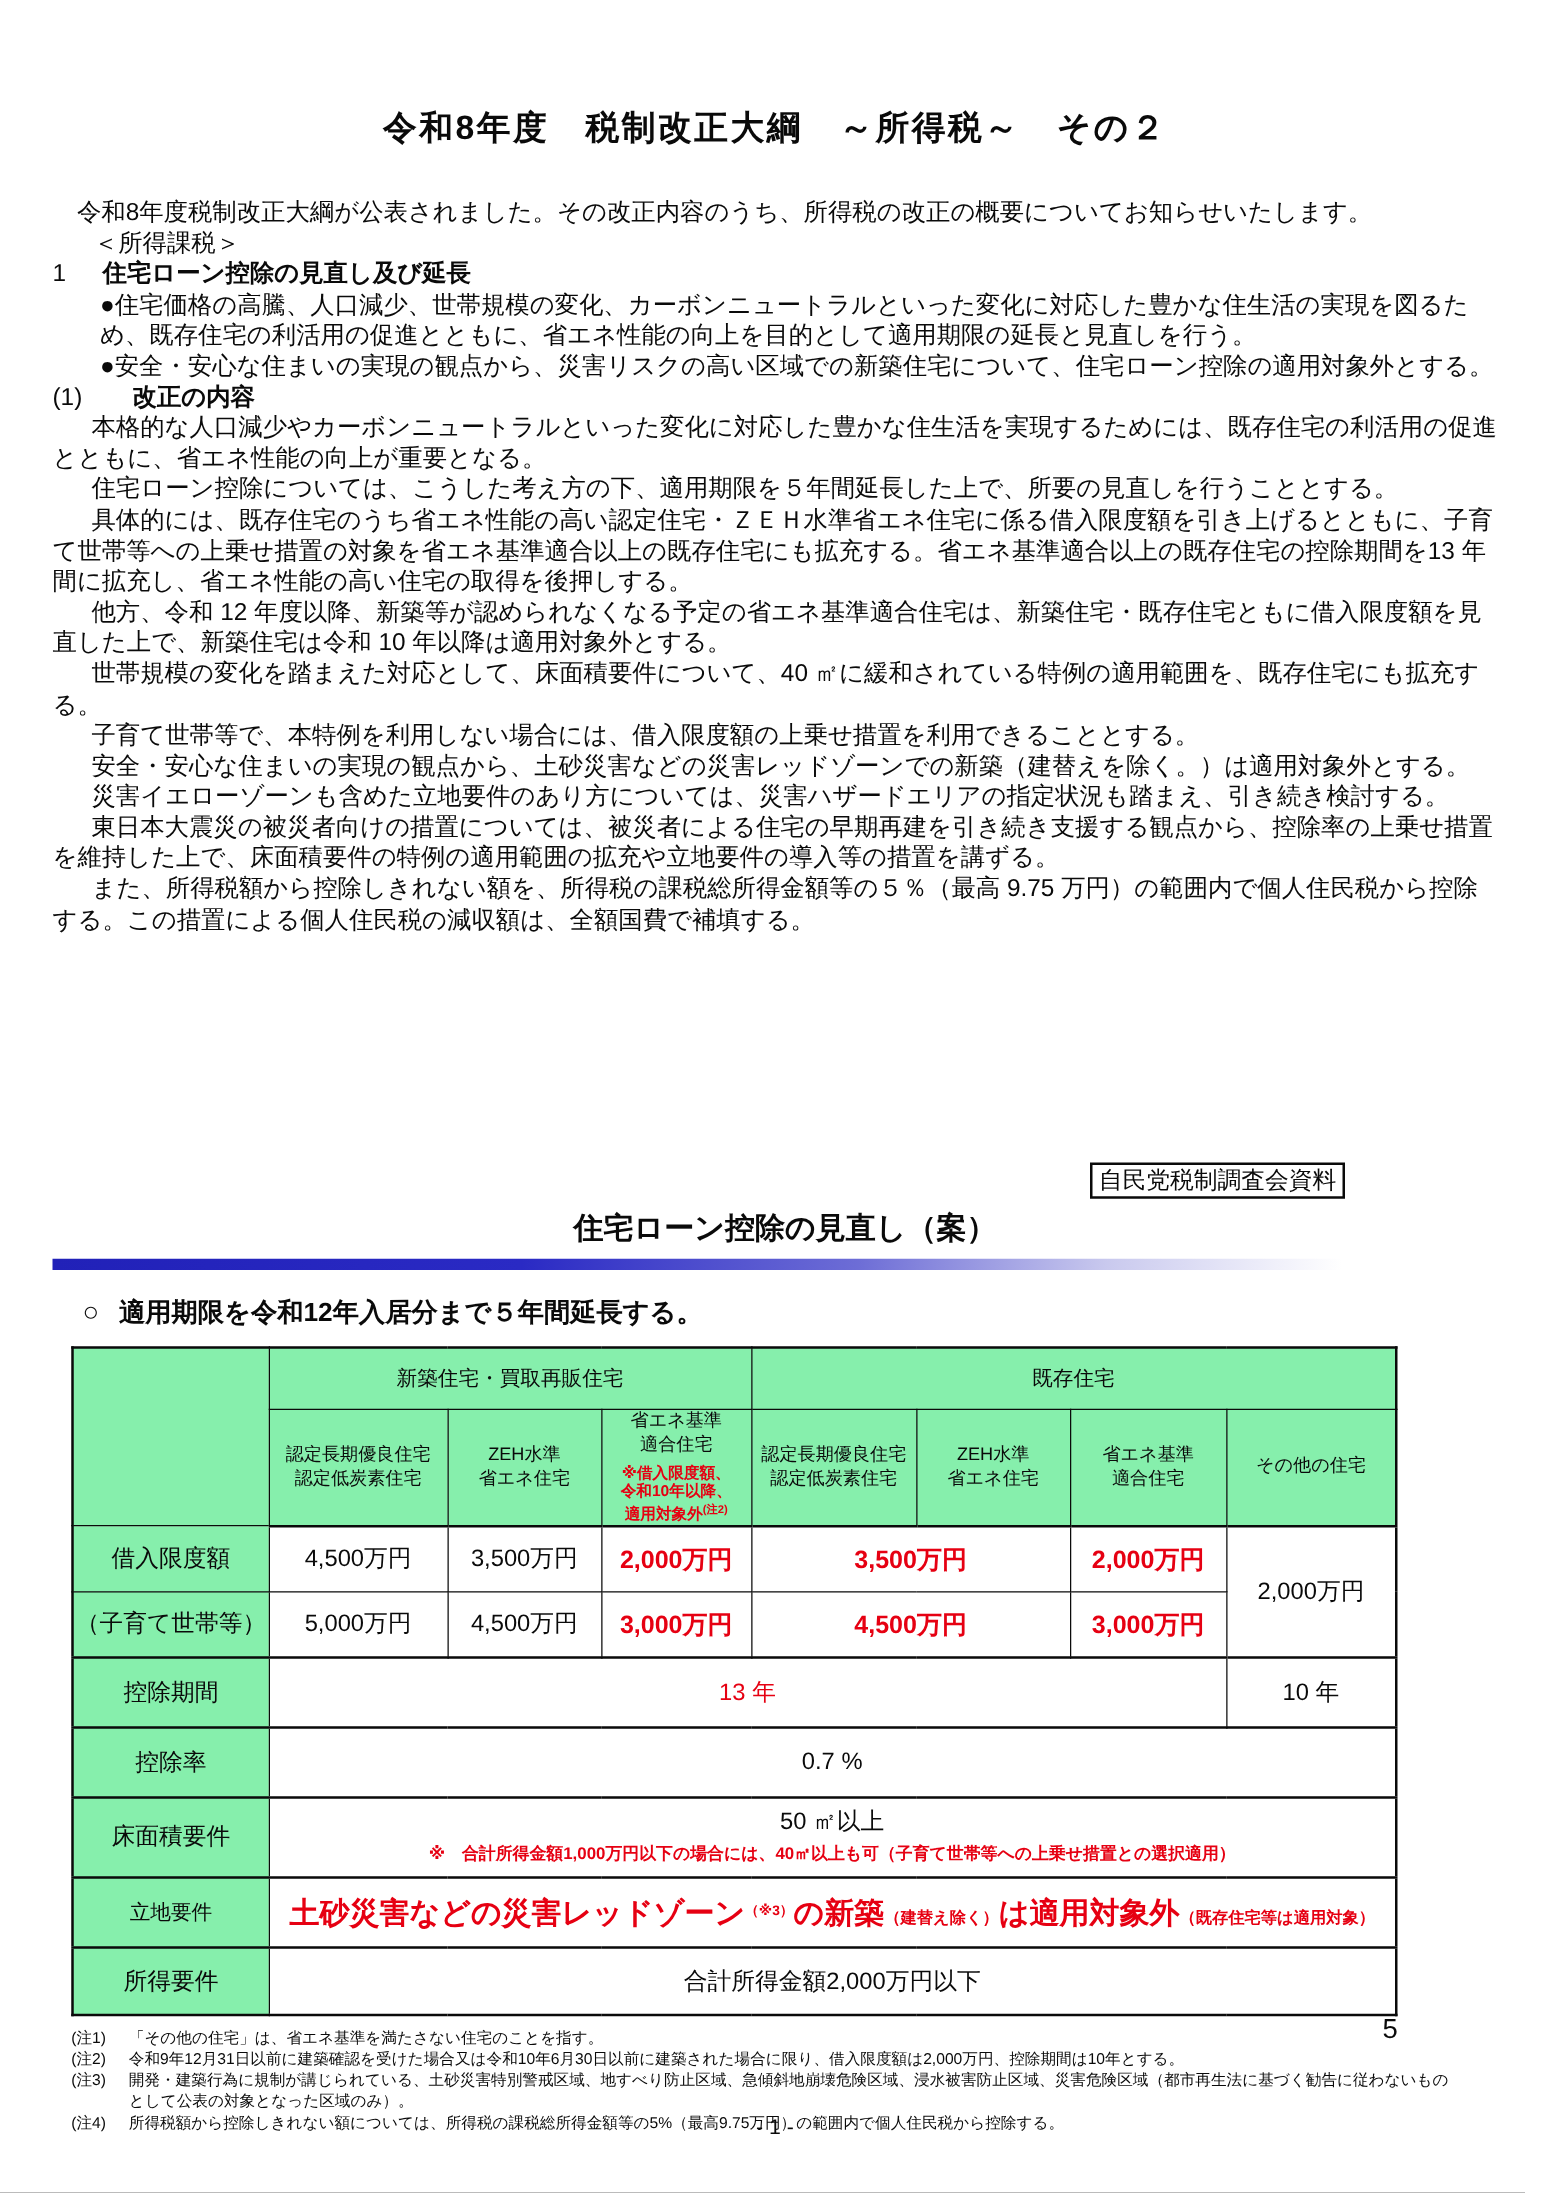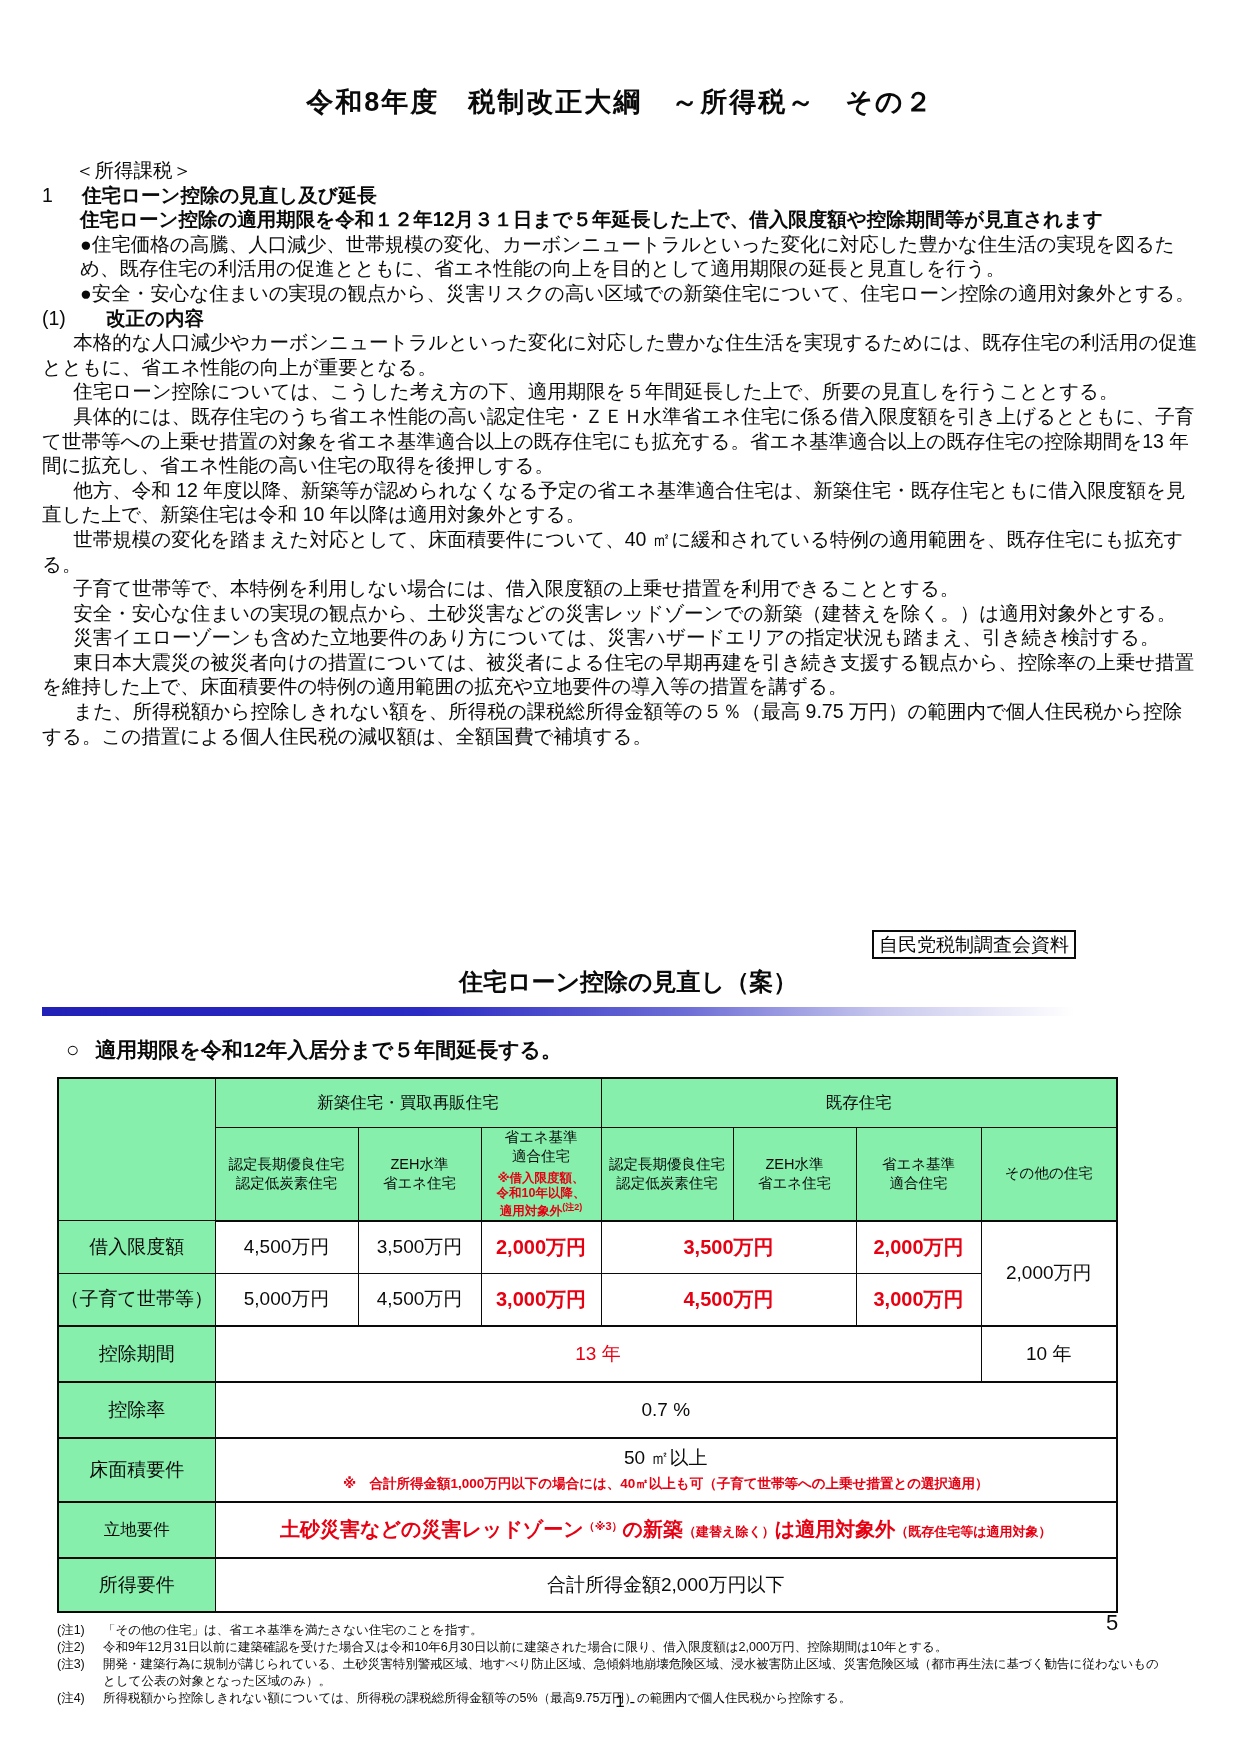--- a/index.html
+++ b/index.html
@@ -46,46 +46,46 @@
   tr.vals td.red{font-size:20px;font-weight:bold;}
   td.other-merge{font-size:19px;}
   tr.dashrow td{border-top:1.6px dashed #0a0a0a;}
   tr.thick td{border-top:2.4px solid #0a0a0a;}
   tr.period td{height:54px;font-size:19px;margin-left:40px;}
   td.big-red{font-size:20px;font-weight:bold;color:#e60012;}
   tr.rate td{height:54px;font-size:19px;}
   tr.floor td{height:62px;font-size:19px;line-height:1.25;}
   .floor-note{font-size:13.5px;font-weight:bold;color:#e60012;line-height:1.2;}
   tr.loc td{height:54px;}
-  .loc-big{font-size:20px;font-weight:bold;color:#e60012;}
+  .loc-big{font-size:24px;font-weight:bold;color:#e60012;}
   .loc-small{font-size:13px;font-weight:bold;color:#e60012;}
   .loc-sup{font-size:11px;font-weight:bold;color:#e60012;vertical-align:super;}
   tr.income td{height:52px;font-size:19px;}
   
   .footnotes{margin:9px 0 0 15px;width:1108px;}
   .fn{display:flex;font-size:12.5px;line-height:17px;}
   .fn .fn-label{flex:0 0 46px;}
   .fn .fn-text{flex:1;}
   .pageno{position:absolute;left:1106px;top:1610px;font-size:22px;}
   .page-footer{position:absolute;left:0;right:0;top:1692px;text-align:center;font-size:17px;}
 </style>
 </head>
 <body>
 
 <div class="page">
 
   <div class="text-section">
     <h1 class="doc-title">令和8年度　税制改正大綱　～所得税～　その２</h1>
+    <p class="intro">令和8年度税制改正大綱が公表されました。その改正内容のうち、所得税の改正の概要についてお知らせいたします。</p>
     <p class="category">＜所得課税＞</p>
 
     <div class="numrow">
       <span class="num">1</span>
       <span class="bold">住宅ローン控除の見直し及び延長</span>
     </div>
-    <p class="lead">住宅ローン控除の適用期限を令和１２年12月３１日まで５年延長した上で、借入限度額や控除期間等が見直されます</p>
     <p class="bullet">●住宅価格の高騰、人口減少、世帯規模の変化、カーボンニュートラルといった変化に対応した豊かな住生活の実現を図るため、既存住宅の利活用の促進とともに、省エネ性能の向上を目的として適用期限の延長と見直しを行う。</p>
     <p class="bullet">●安全・安心な住まいの実現の観点から、災害リスクの高い区域での新築住宅について、住宅ローン控除の適用対象外とする。</p>
 
     <div class="numrow sub">
       <span class="num">(1)</span>
       <span class="bold">改正の内容</span>
     </div>
 
     <div class="paras">
       <p>本格的な人口減少やカーボンニュートラルといった変化に対応した豊かな住生活を実現するためには、既存住宅の利活用の促進とともに、省エネ性能の向上が重要となる。</p>

